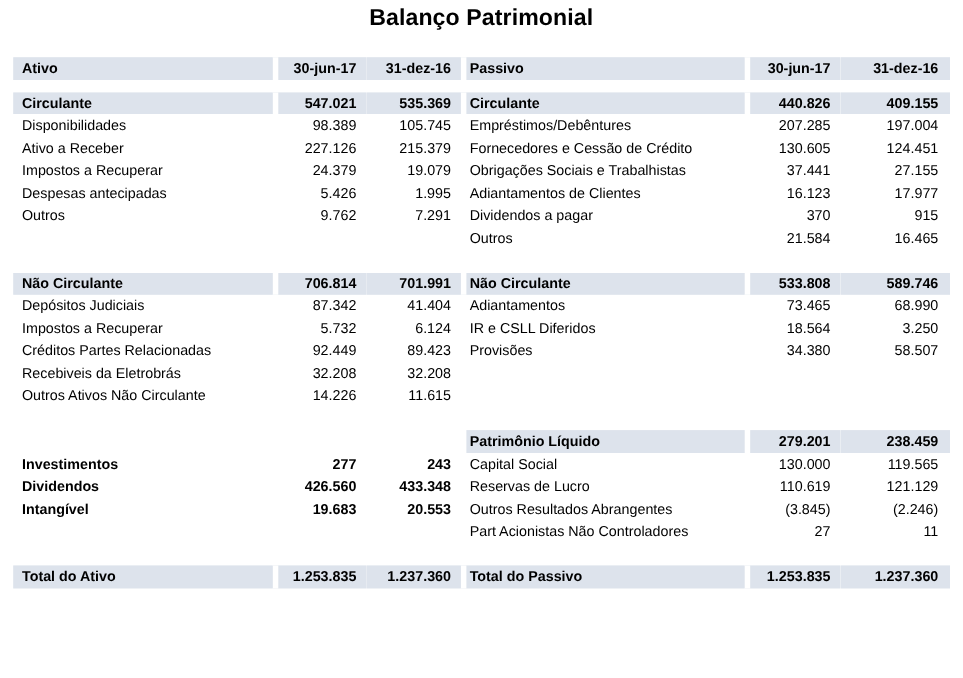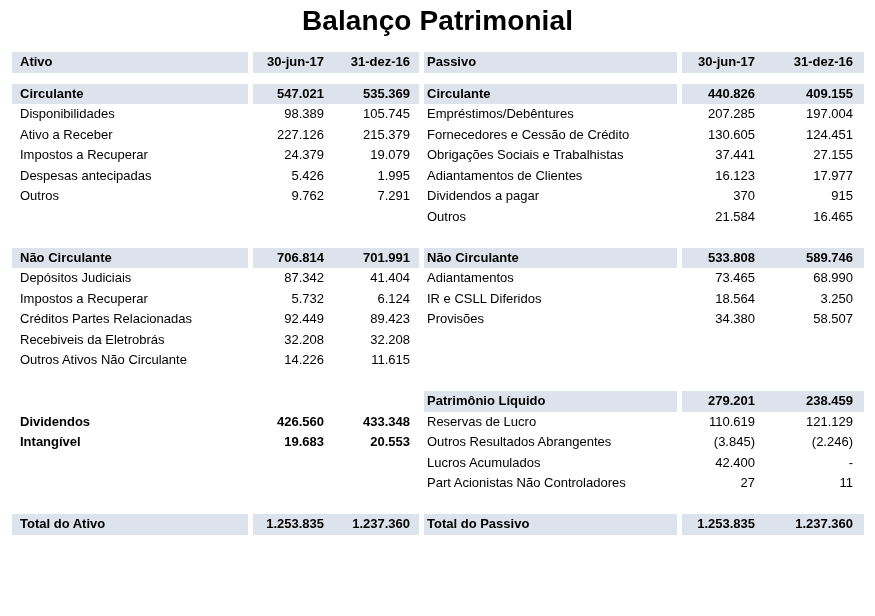--- a/index.html
+++ b/index.html
@@ -20,21 +20,21 @@
     width: 875px;
     height: 616px;
   }
 
   .title {
     position: absolute;
     top: 5px;
     left: 0;
     width: 875px;
     text-align: center;
-    font-size: 28px;
+    font-size: 21px;
     font-weight: bold;
     letter-spacing: 0.1px;
   }
 
   table.bs {
     position: absolute;
     top: 52px;
     left: 0;
     width: 875px;
     border-collapse: collapse;
@@ -272,20 +272,30 @@
           <td class="lbl"></td>
           <td class="val seplead"></td>
           <td class="val"></td>
           <td class="sh lbl seplead bold">Patrimônio Líquido</td>
           <td class="sh val seplead bold">279.201</td>
           <td class="sh val p2 bold">238.459</td>
           <td></td>
         </tr>
         <tr class="bandrow">
           <td></td>
+          <td class="lbl bold">Investimentos</td>
+          <td class="val seplead bold">277</td>
+          <td class="val bold">243</td>
+          <td class="lbl seplead">Capital Social</td>
+          <td class="val seplead">130.000</td>
+          <td class="val p2">119.565</td>
+          <td></td>
+        </tr>
+        <tr class="bandrow">
+          <td></td>
           <td class="lbl bold">Dividendos</td>
           <td class="val seplead bold">426.560</td>
           <td class="val bold">433.348</td>
           <td class="lbl seplead">Reservas de Lucro</td>
           <td class="val seplead">110.619</td>
           <td class="val p2">121.129</td>
           <td></td>
         </tr>
         <tr class="bandrow">
           <td></td>
@@ -295,30 +305,20 @@
           <td class="lbl seplead">Outros Resultados Abrangentes</td>
           <td class="val seplead">(3.845)</td>
           <td class="val p2">(2.246)</td>
           <td></td>
         </tr>
         <tr class="bandrow">
           <td></td>
           <td class="lbl"></td>
           <td class="val seplead"></td>
           <td class="val"></td>
-          <td class="lbl seplead">Lucros Acumulados</td>
-          <td class="val seplead">42.400</td>
-          <td class="val p2">-</td>
-          <td></td>
-        </tr>
-        <tr class="bandrow">
-          <td></td>
-          <td class="lbl"></td>
-          <td class="val seplead"></td>
-          <td class="val"></td>
           <td class="lbl seplead">Part Acionistas Não Controladores</td>
           <td class="val seplead">27</td>
           <td class="val p2">11</td>
           <td></td>
         </tr>
         <tr class="bandrow">
           <td></td>
           <td class="lbl"></td>
           <td class="val seplead"></td>
           <td class="val"></td>

